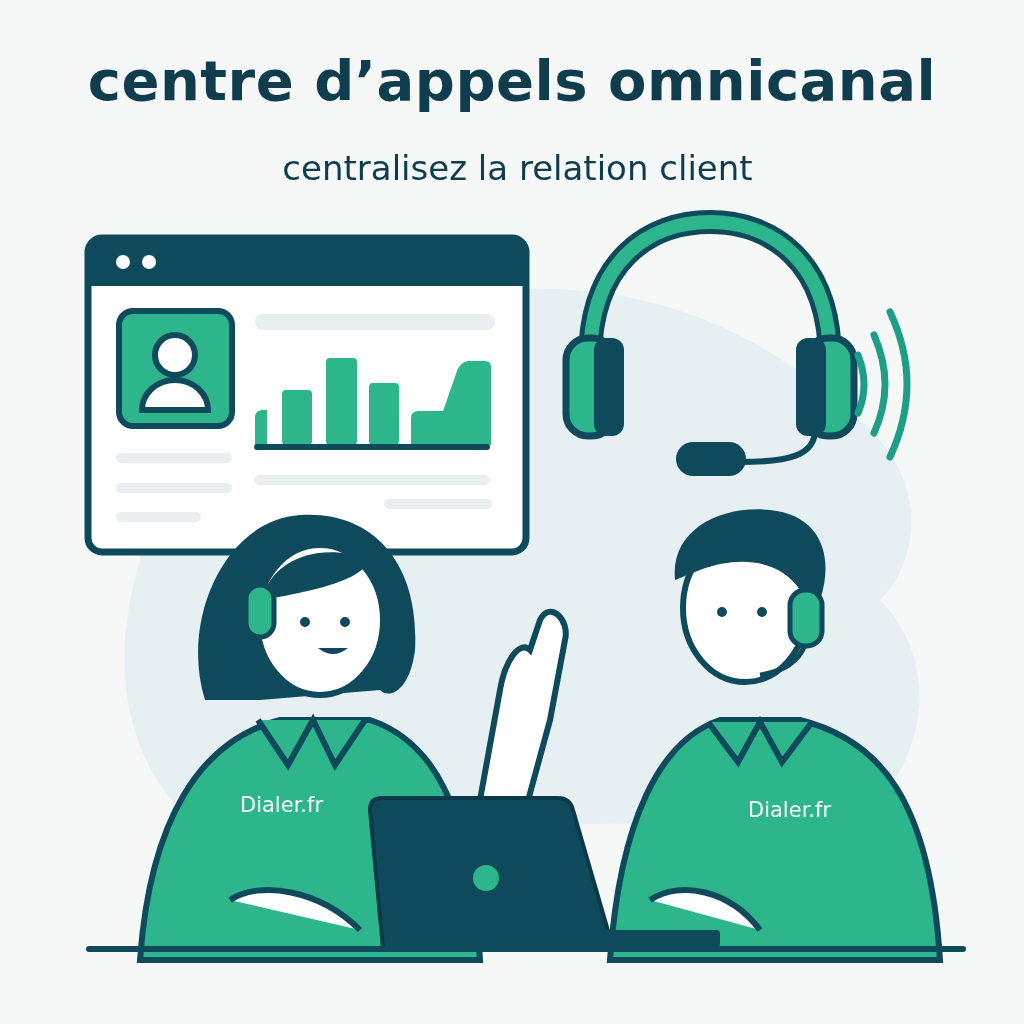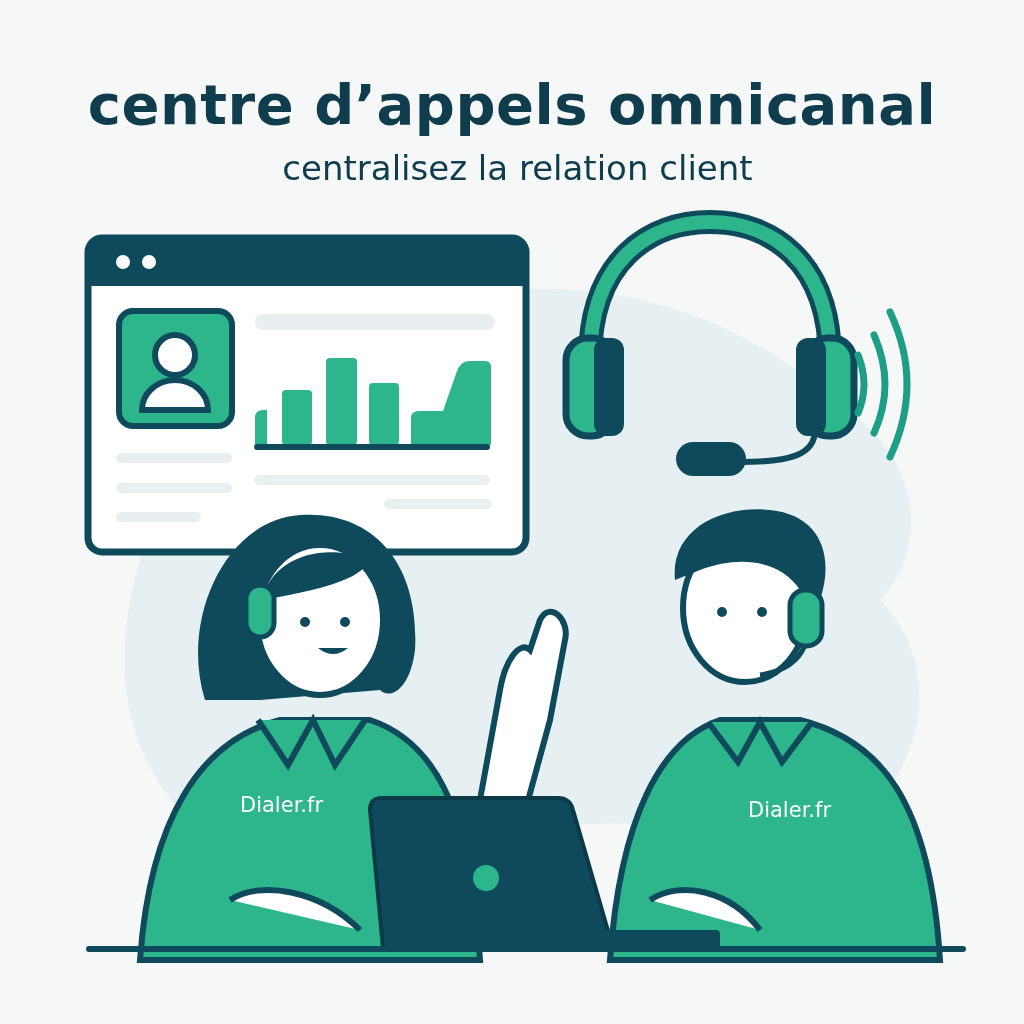--- a/index.html
+++ b/index.html
@@ -3,21 +3,21 @@
 <meta charset="utf-8">
 <style>
   html, body { margin: 0; padding: 0; }
   body {
     width: 1024px; height: 1024px; overflow: hidden;
     background: #f6f8f8;
     position: relative;
     font-family: "Liberation Sans", "DejaVu Sans", sans-serif;
   }
   .title {
-    position: absolute; left: 0; right: 0; top: 72px;
+    position: absolute; left: 0; right: 0; top: 48px;
     text-align: center; font-size: 56px; font-weight: bold;
     color: #0f3d4e; letter-spacing: 0.5px; font-family: "DejaVu Sans", sans-serif;
   }
   .subtitle {
     position: absolute; left: 0; right: 0; top: 148px;
     text-align: center; font-size: 34px; color: #0f3d4e;
     font-family: "DejaVu Sans", sans-serif;
     padding-left: 11px;
   }
   svg.scene { position: absolute; left: 0; top: 0; }

